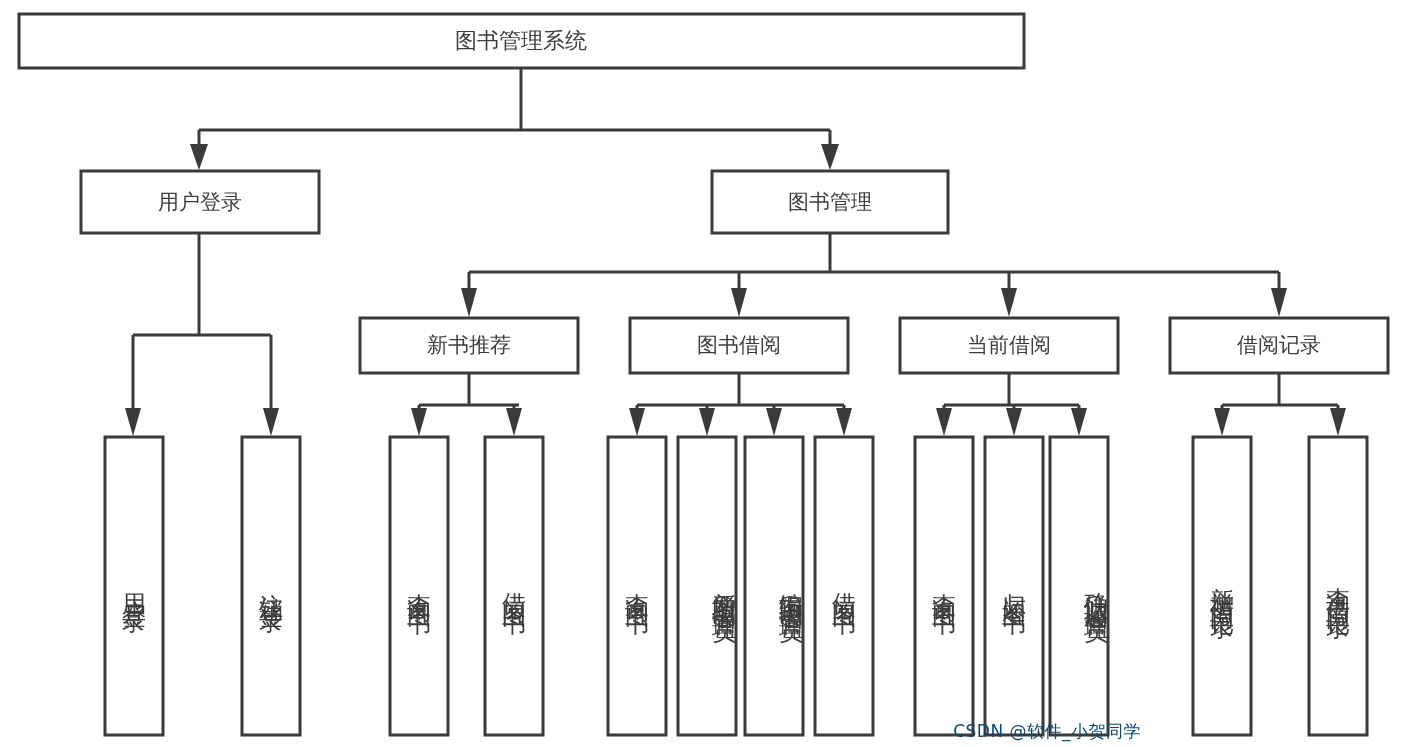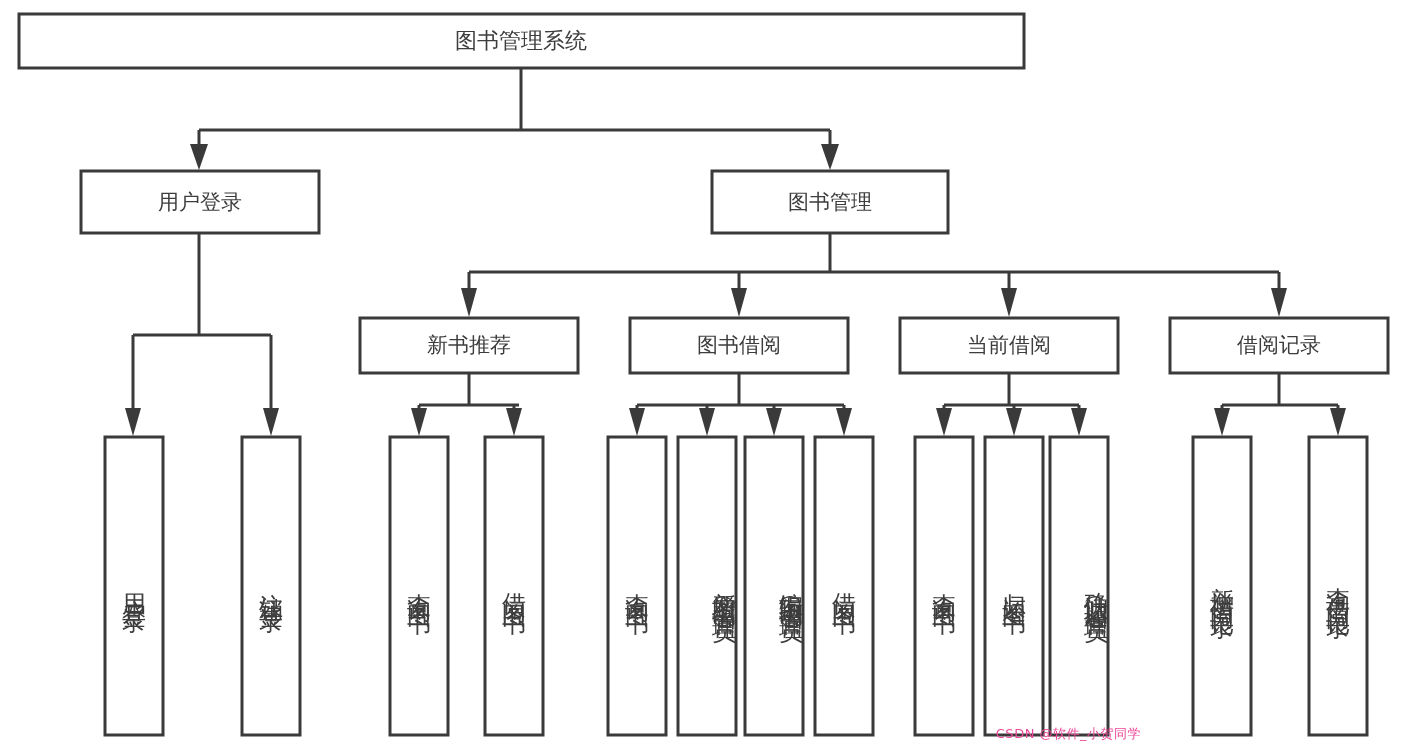--- a/index.html
+++ b/index.html
@@ -47,22 +47,22 @@
     fill: none;
   }
   .arrow-head {
     fill: #3a3a3a;
     stroke: none;
   }
   .watermark {
     position: absolute;
     right: 6px;
     bottom: 4px;
-    color: #ec4899;
-    font-size: 13px;
+    color: #0c4a6e;
+    font-size: 17px;
     font-family: "DejaVu Sans", "Liberation Sans", sans-serif;
     letter-spacing: 0.5px;
     white-space: nowrap;
     user-select: none;
   }
 </style>
 </head>
 <body>
 
 <div id="diagram-root">

